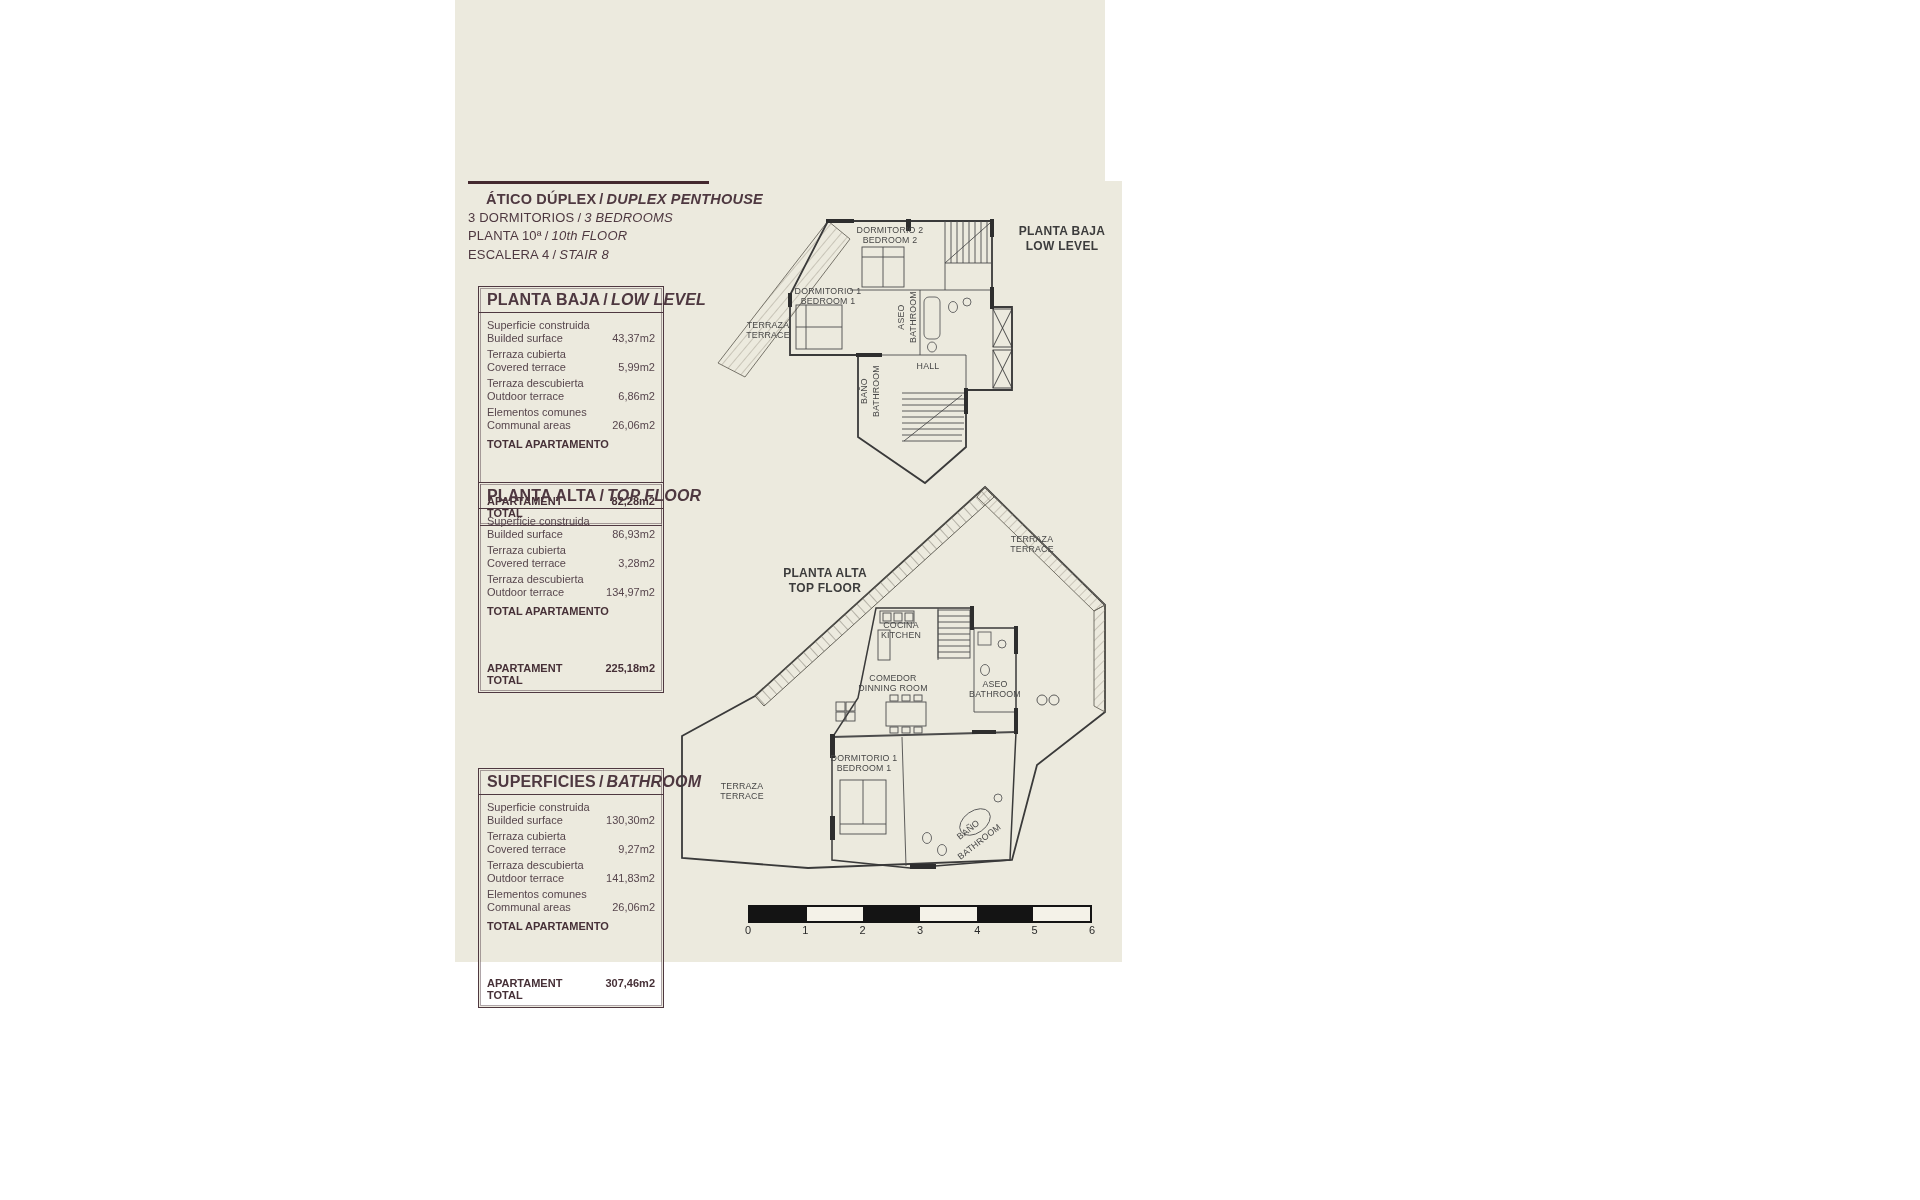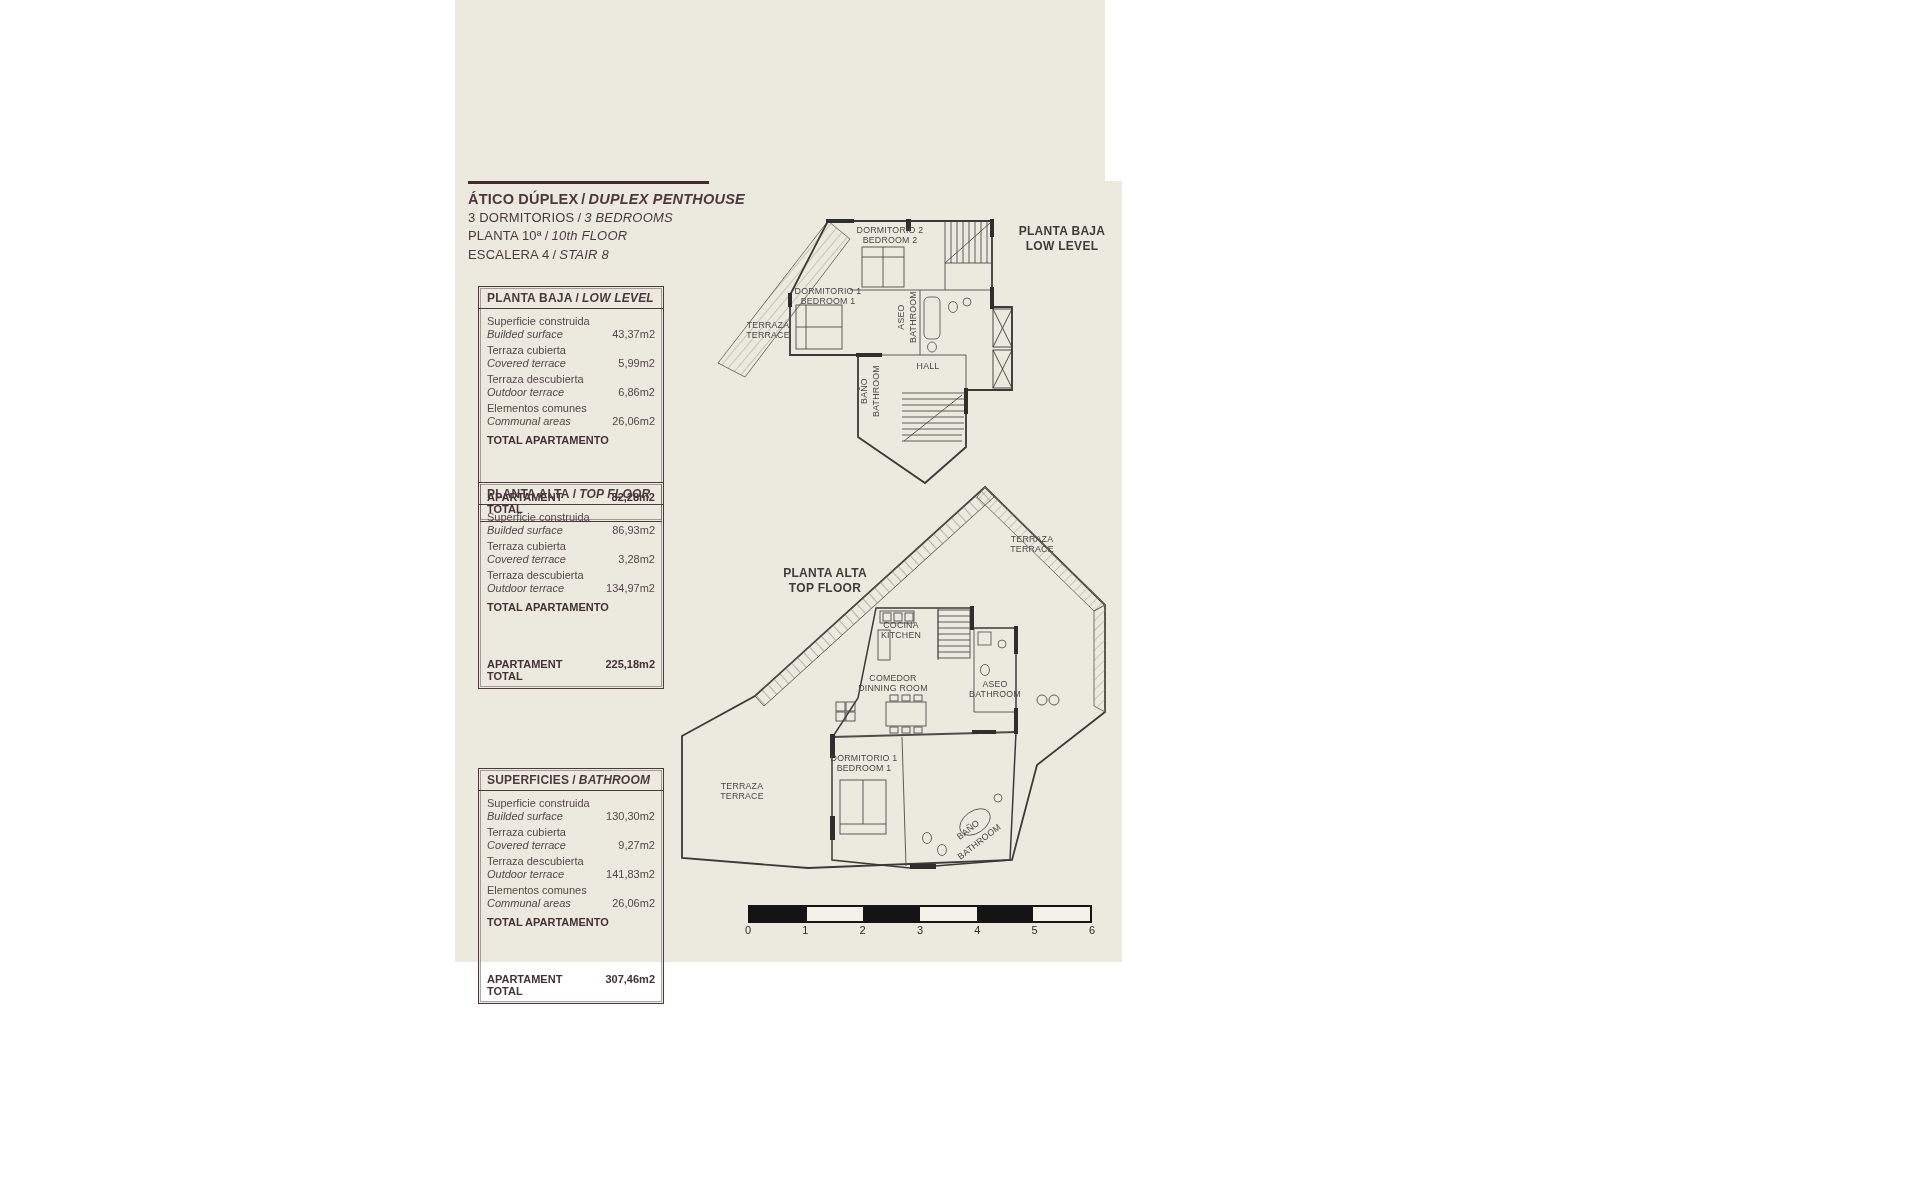--- a/index.html
+++ b/index.html
@@ -9,38 +9,38 @@
     -webkit-font-smoothing:antialiased;
   }
   .canvas{position:relative;width:1920px;height:1200px;overflow:hidden;background:#ffffff;}
   .sheet{position:absolute;left:455px;top:0;width:667px;height:962px;background:#eceade;}
   .notch{position:absolute;right:0;top:0;width:17px;height:181px;background:#ffffff;}
 
   
   .title-rule{position:absolute;left:13px;top:181px;width:241px;height:3px;background:#44292f;}
   .title-block{position:absolute;left:13px;top:190px;width:330px;color:#4e3840;}
   .tl{font-size:13px;line-height:18.5px;letter-spacing:.2px;white-space:nowrap;}
-  .tl.main{font-weight:bold;font-size:14.5px;}
+  .tl.main{font-weight:bold;font-size:14.5px;margin-left:18px;}
   .tl .en{font-style:italic;}
   .tl .sep{margin:0 3px;}
 
   
   .stat-box{
     position:absolute;left:23px;width:184px;
     border:1px solid #4e3840;color:#4e3840;background:transparent;
     box-shadow:inset 0 0 0 1px #eceade, inset 0 0 0 2px rgba(78,56,64,.45);
   }
-  .box-head{padding:4px 8px 3px 8px;font-weight:bold;font-size:12px;letter-spacing:.2px;
+  .box-head{padding:4px 8px 3px 8px;font-weight:bold;font-size:16px;letter-spacing:.2px;
     border-bottom:1px solid #4e3840;white-space:nowrap;}
   .box-head .en{font-style:italic;}
   .box-head .sep{margin:0 3px;}
   .box-body{padding:6px 8px 5px 8px;}
   .row{margin-bottom:4px;font-size:11px;line-height:12.5px;color:#57464d;}
   .r-line{display:flex;justify-content:space-between;align-items:baseline;}
-  .r-en{font-style:italic;}
+  .r-en{}
   .r-val{font-style:normal;margin-left:36px;}
   .row.total{font-weight:bold;color:#463037;margin-top:7px;margin-bottom:0;}
   .row.total .r-en{font-style:normal;margin-top:44px;}
 
   
   .plan{position:absolute;}
   #plan-low{left:235px;top:195px;}
   #plan-top{left:225px;top:480px;}
   .svg-label text{
     font-family:"Liberation Sans", sans-serif;

